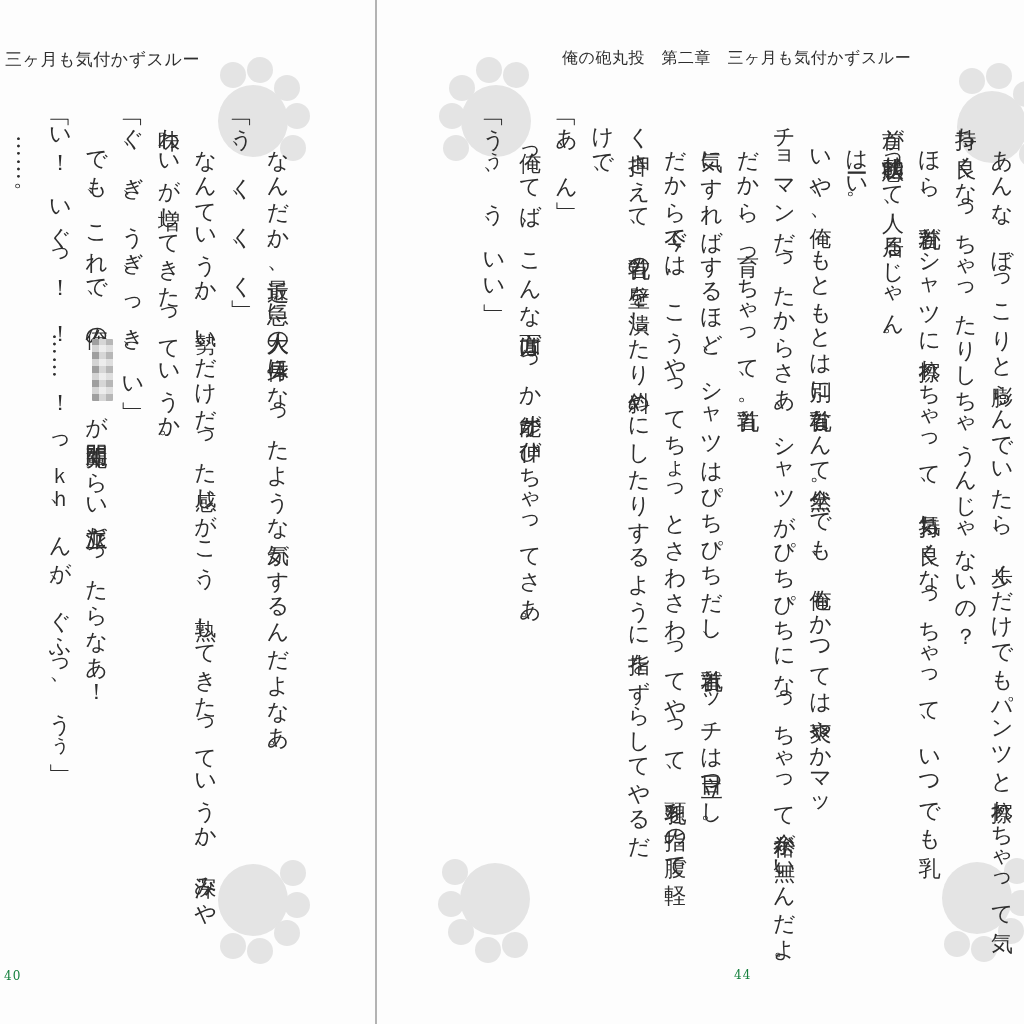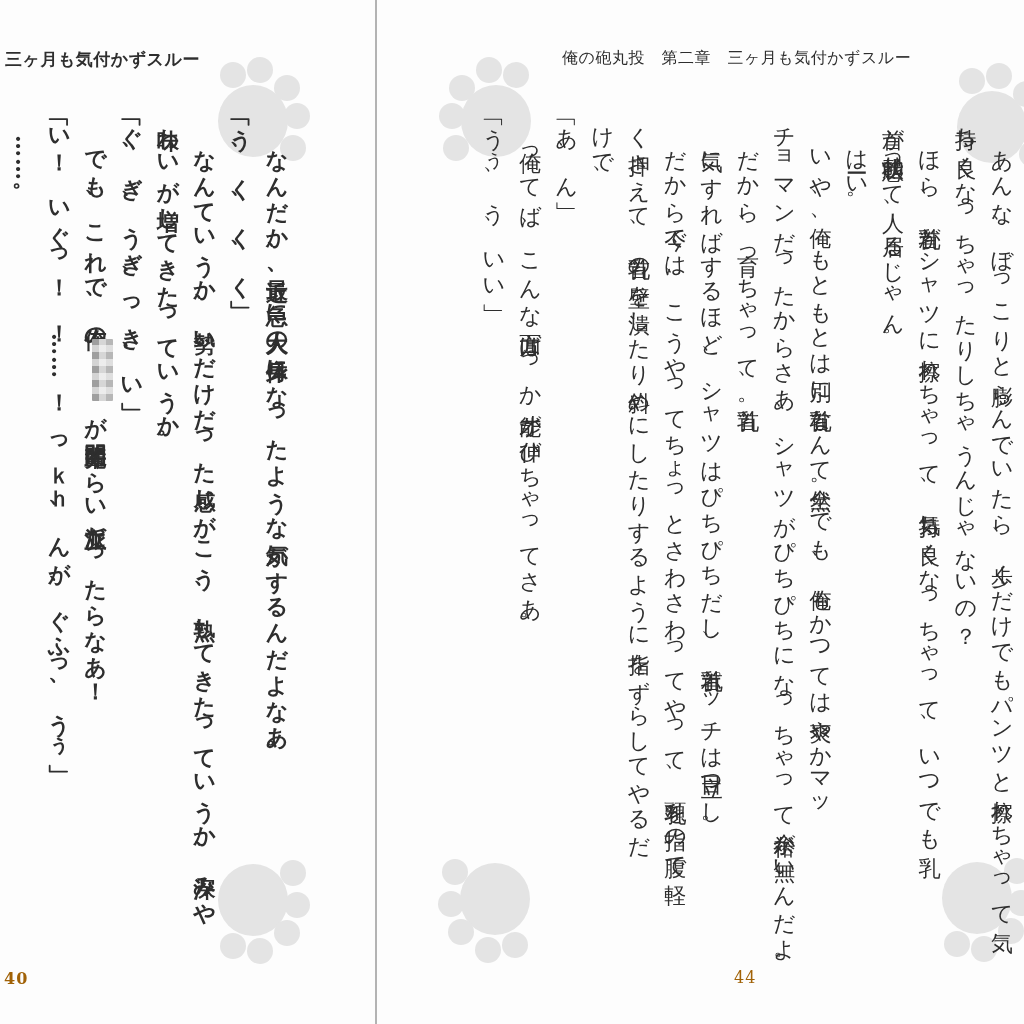--- a/index.html
+++ b/index.html
@@ -13,21 +13,21 @@
     color:var(--ink);
     overflow:hidden;
     position:relative;
   }
   .spread{position:absolute;inset:0;}
   .divider{
     position:absolute;left:375px;top:0;width:2px;height:1024px;
     background:var(--divider);
   }
   .page{position:absolute;top:0;height:1024px;}
-  .page-left{left:0;width:343px;font-weight:bold;}
+  .page-left{left:0;width:343px;}
   .page-right{left:377px;width:647px;}
   .running-header{
     position:absolute;top:48px;
     font-size:17px;letter-spacing:0.5px;white-space:nowrap;
     color:var(--ink);
   }
   .hdr-left{left:5px;}
   .hdr-right{left:185px;font-size:16px;}
   .vtext{
     position:absolute;top:112px;height:830px;
@@ -38,21 +38,21 @@
   .vt-right{right:4px;width:545px;}
   .vtext div{white-space:nowrap;}
   .mosaic{
     display:inline-block;width:21px;height:62px;vertical-align:middle;
     background:
       repeating-linear-gradient(0deg, rgba(255,255,255,0) 0 7px, rgba(255,255,255,.55) 7px 14px),
       repeating-linear-gradient(90deg, #9f9f9f 0 7px, #d6d6d6 7px 14px, #b7b7b7 14px 21px);
     border-radius:1px;
   }
   .pagenum{
-    position:absolute;font-size:16px;color:#a16207;letter-spacing:1px;text-align:right;
+    position:absolute;font-size:12px;color:#15803d;letter-spacing:1px;text-align:right;
   }
   .pn-left{left:4px;top:969px;}
   .pn-right{left:357px;top:968px;}
   .paw{position:absolute;width:130px;height:130px;}
   .paw svg{width:100%;height:100%;fill:var(--paw);}
   .paw.flip-y svg{transform:scaleY(-1);}
   .paw.flip-x svg{transform:scaleX(-1);}
   .paw.rot180 svg{transform:rotate(180deg);}
   .p1{left:191px;top:53px;}
   .p2{left:428px;top:53px;}

